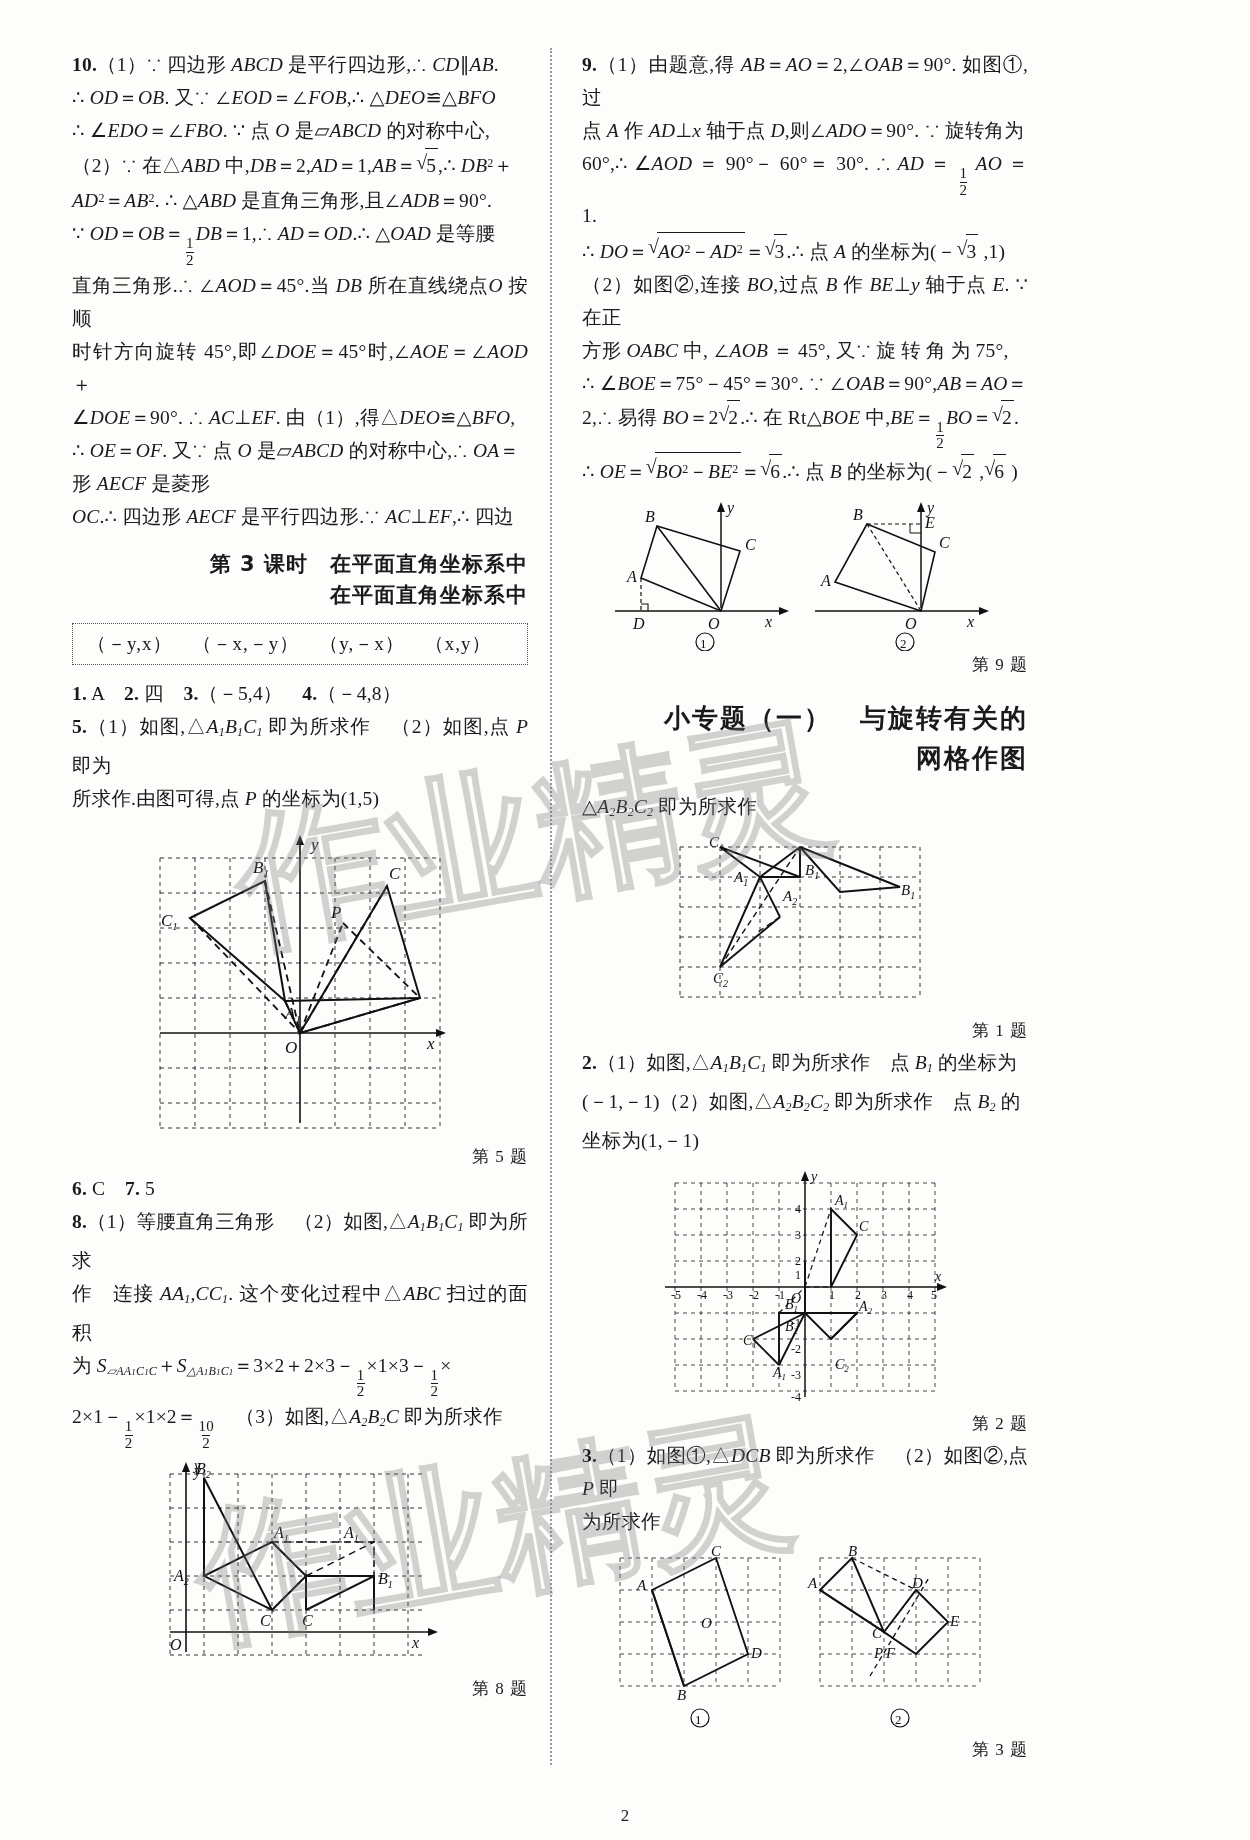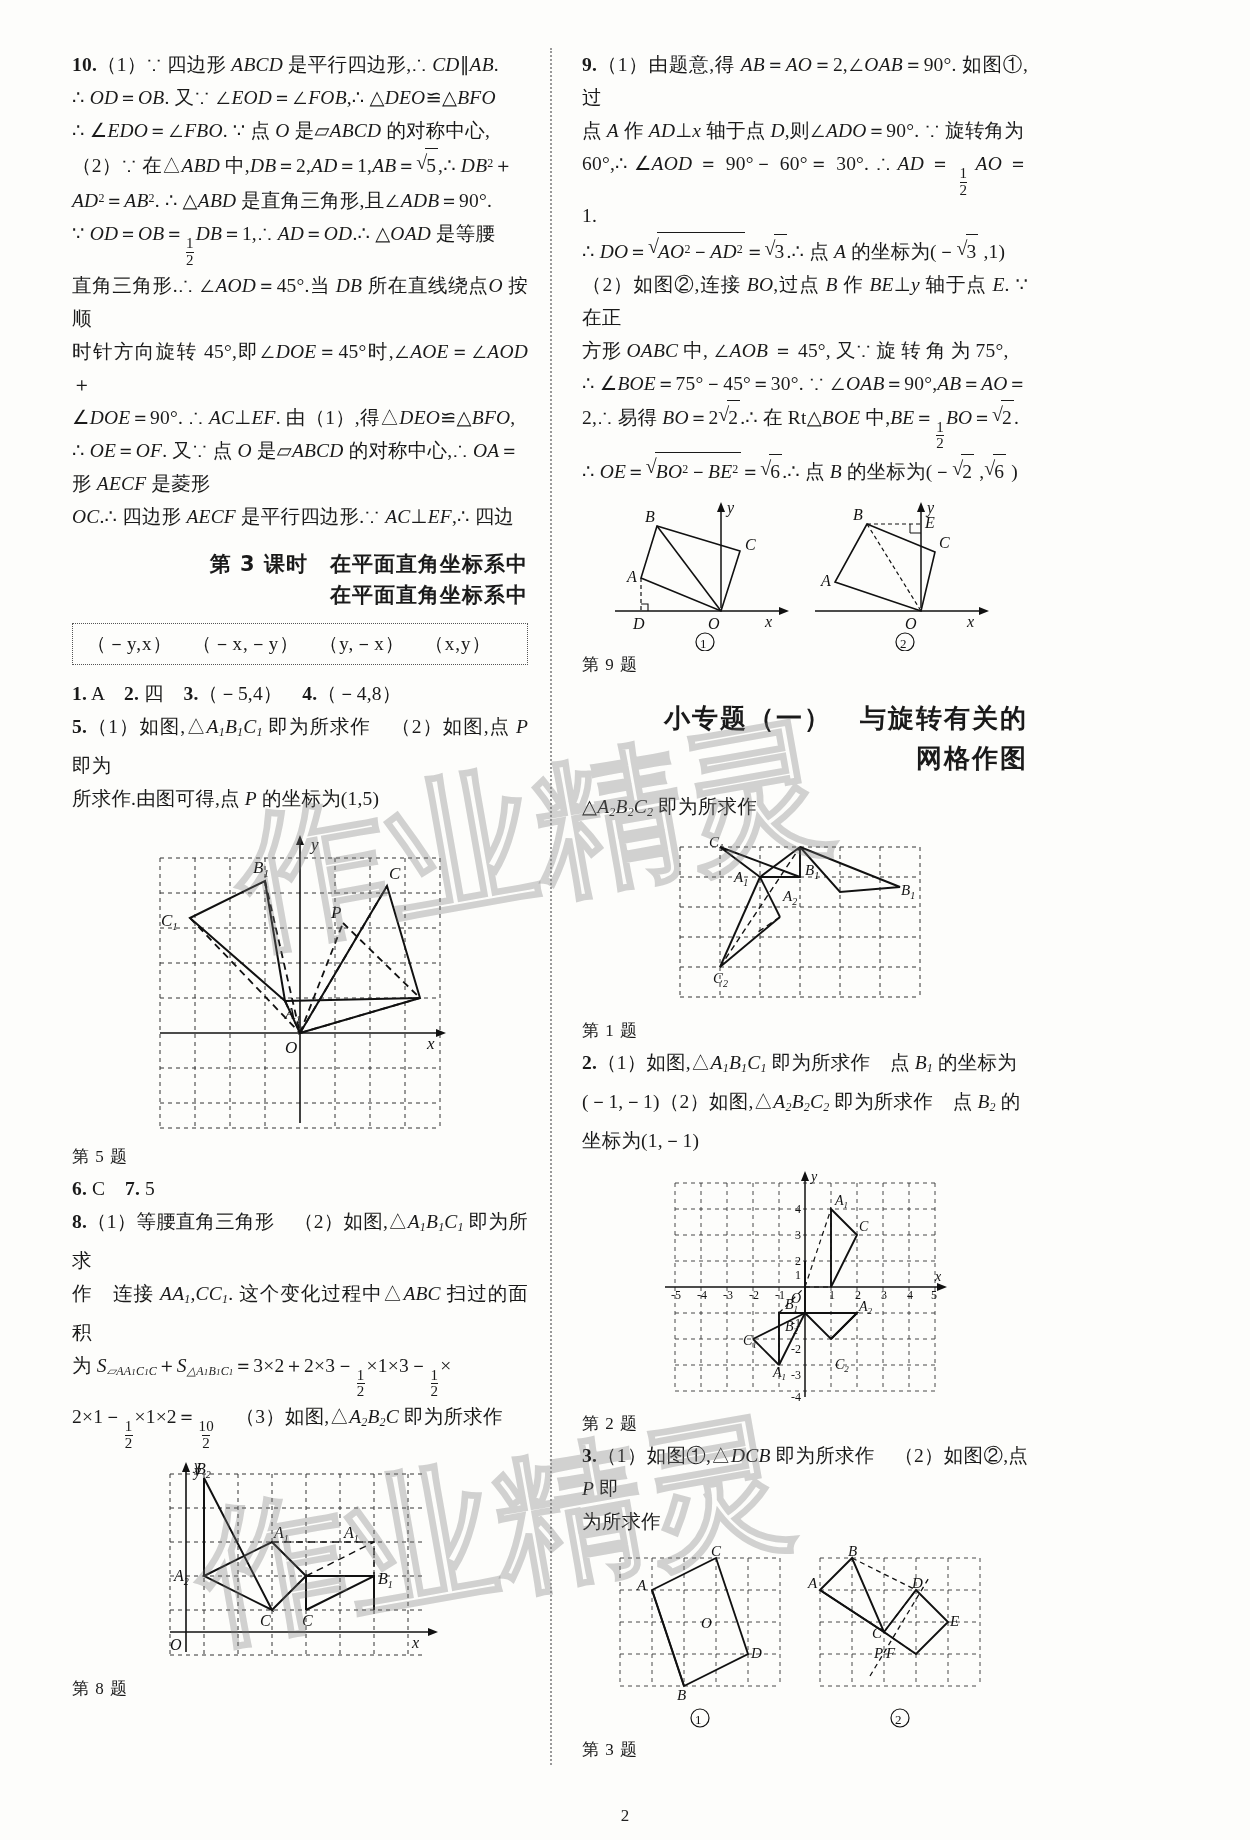--- a/index.html
+++ b/index.html
@@ -71,21 +71,21 @@
     text-align:right;
     font-family:"DejaVu Sans",sans-serif;
     font-weight:bold;
     font-size:26px;
     line-height:40px;
     margin:22px 0 12px 0;
     letter-spacing:2px;
   }
   .figwrap{margin:8px 0 4px 0;text-align:center;}
   .figcap{
-    text-align:left;font-size:17px;margin-top:2px;letter-spacing:1px;
+    text-align:right;font-size:17px;margin-top:2px;letter-spacing:1px;
     font-family:"Liberation Serif",serif;
   }
   svg{display:block;margin:0 auto;}
   .pagenum{
     position:absolute;bottom:14px;left:0;right:0;text-align:center;
     font-size:17px;color:#222;font-family:"Liberation Serif",serif;
   }
   .wm{
     position:absolute;
     font-family:"DejaVu Sans",sans-serif;

